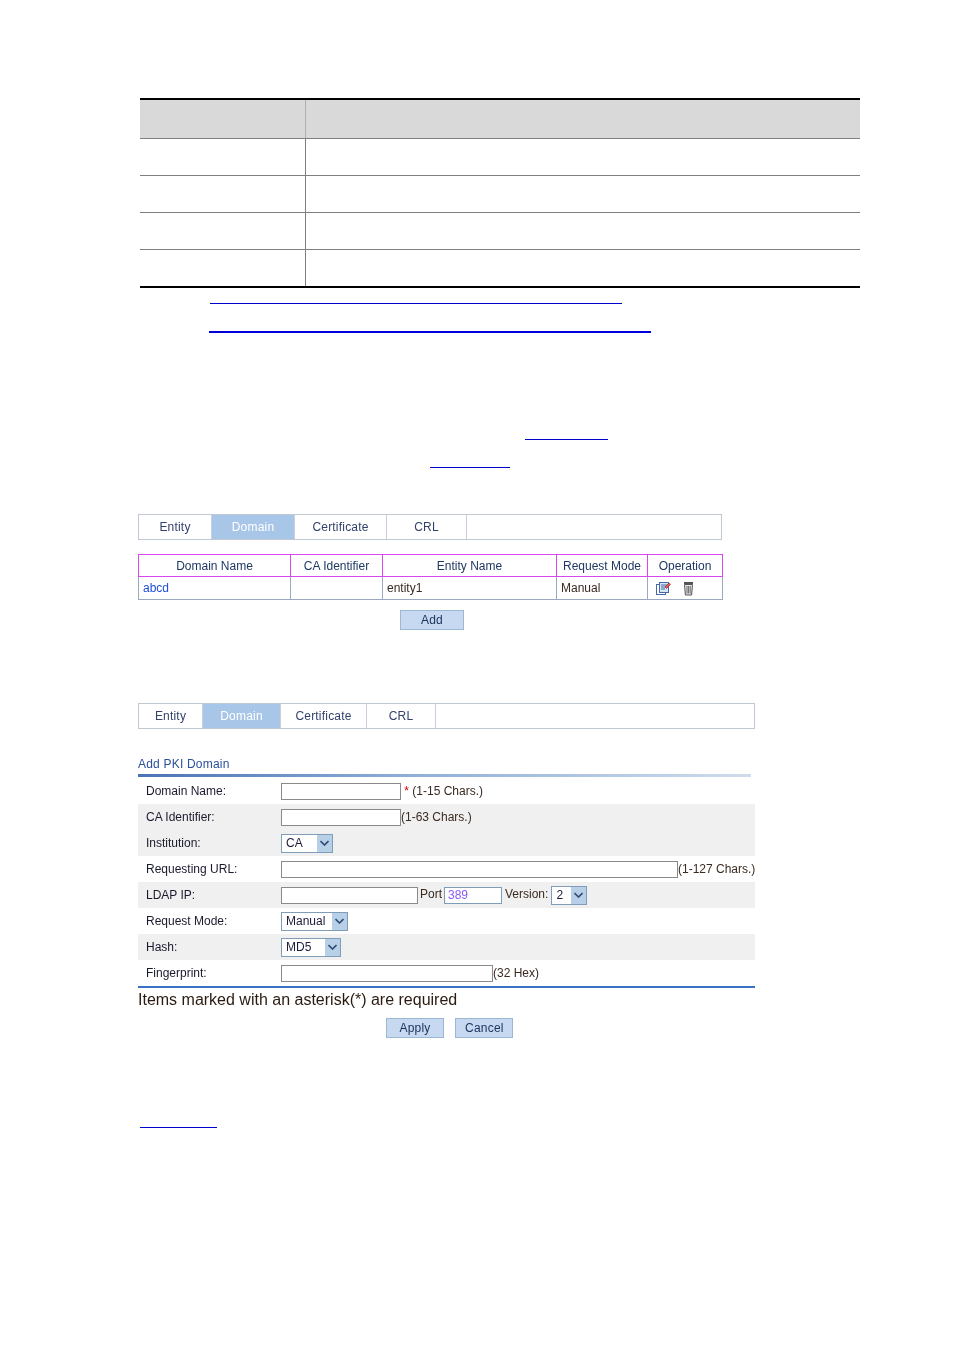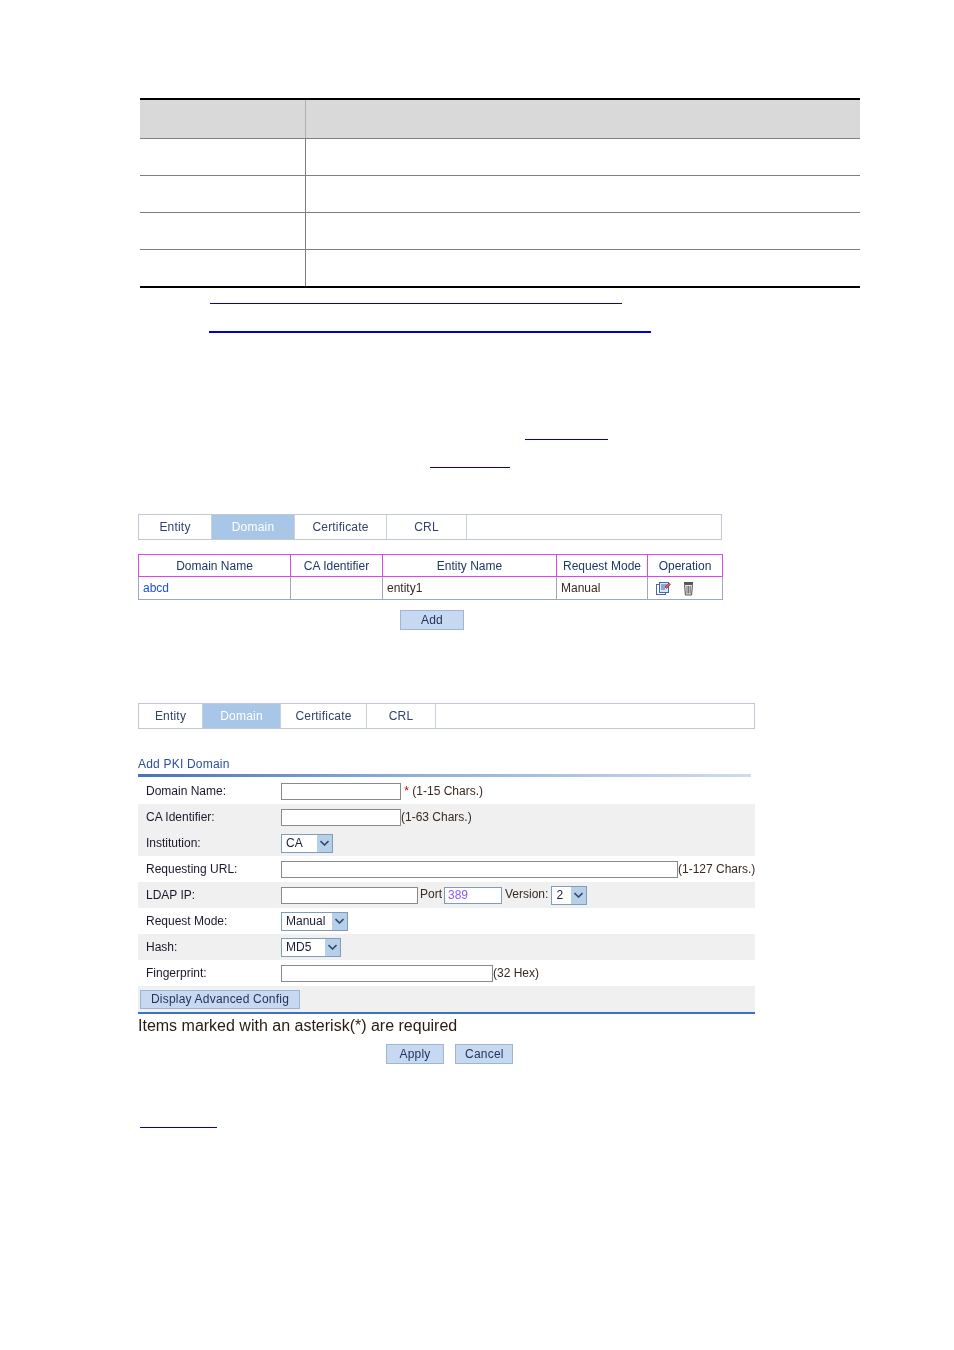--- a/index.html
+++ b/index.html
@@ -438,25 +438,20 @@
         </td>
       </tr>
 
       <tr class="odd">
         <td class="lbl">Fingerprint:</td>
         <td>
           <input class="ipt" type="text" style="width: 212px;" value=""><span class="hint">(32 Hex)</span>
         </td>
       </tr>
 
-      <tr class="even">
-        <td class="lbl" colspan="2" style="padding-left:2px;">
-          <button class="btn" style="height:19px;">Display Advanced Config</button>
-        </td>
-      </tr>
     </tbody>
   </table>
 
   <div class="bottom-rule" style="width:617px;"></div>
 
   <div class="footnote" style="margin-top:3px;">Items marked with an asterisk(*) are required</div>
 
   <div style="margin-top:9px; padding-left:248px;">
     <button class="btn" style="width:58px; margin-right:8px;">Apply</button>
     <button class="btn" style="width:58px;">Cancel</button>

